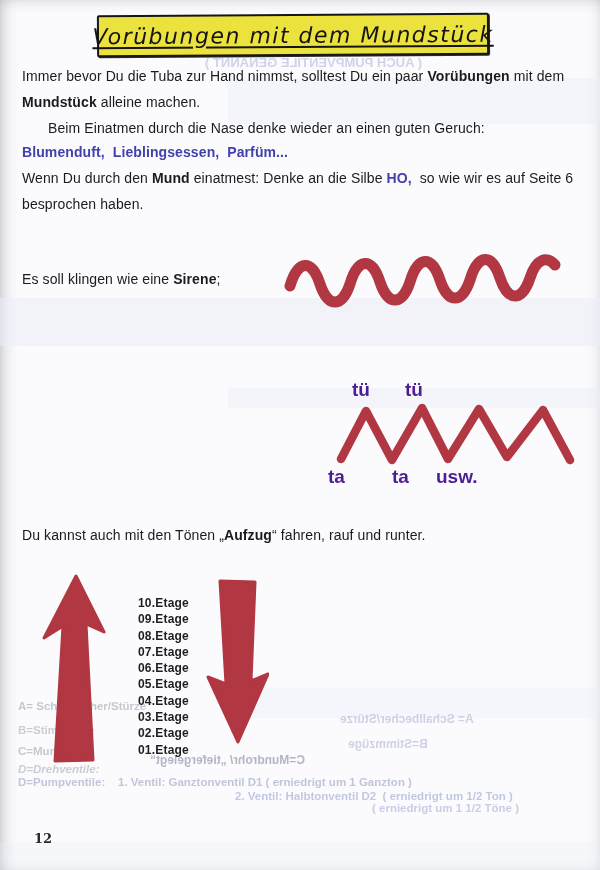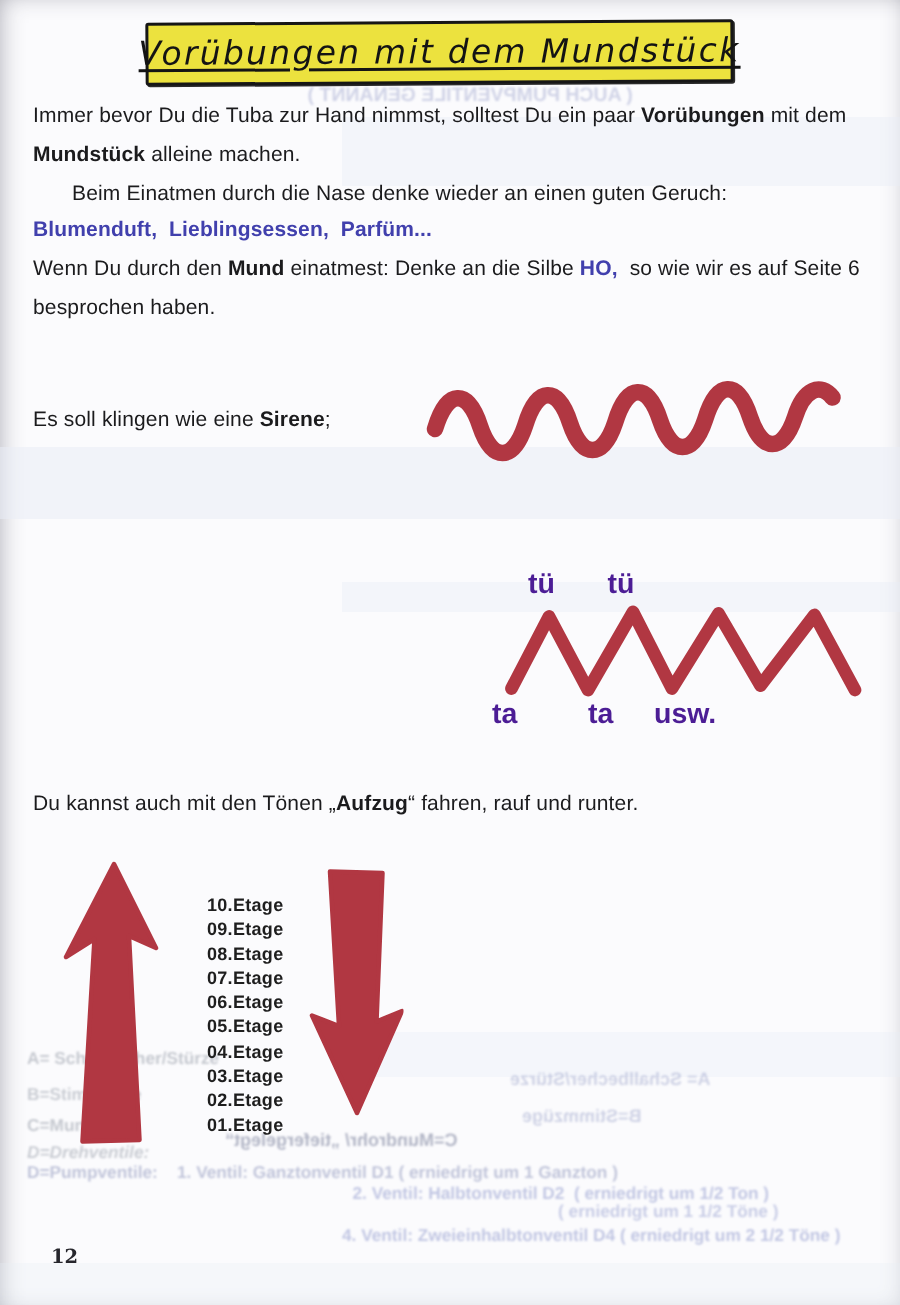--- a/index.html
+++ b/index.html
@@ -61,21 +61,20 @@
   <div class="ghost" style="left:18px;top:700px;font-size:11.5px;color:#9aa0ab;opacity:.55;">A= Schallbecher/Stürze</div>
   <div class="ghost" style="left:18px;top:724px;font-size:11.5px;color:#9aa0ab;opacity:.5;">B=Stimmzüge</div>
   <div class="ghost" style="left:18px;top:745px;font-size:11.5px;color:#9aa0ab;opacity:.55;">C=Mundrohr</div>
   <div class="ghost" style="left:18px;top:763px;font-size:11.5px;color:#9aa0ab;opacity:.5;font-style:italic;">D=Drehventile:</div>
   <div class="ghost mir" style="left:340px;top:712px;font-size:12px;color:#8d96c2;opacity:.4;">A= Schallbecher/Stürze</div>
   <div class="ghost mir" style="left:348px;top:737px;font-size:12px;color:#8d96c2;opacity:.4;">B=Stimmzüge</div>
   <div class="ghost mir" style="left:150px;top:753px;font-size:12px;color:#6b7290;opacity:.5;">C=Mundrohr/ „tiefergelegt“</div>
   <div class="ghost" style="left:18px;top:776px;font-size:11.5px;color:#8890b8;opacity:.5;">D=Pumpventile:    1. Ventil: Ganztonventil D1 ( erniedrigt um 1 Ganzton )</div>
   <div class="ghost" style="left:235px;top:790px;font-size:11.5px;color:#7d88c4;opacity:.45;">2. Ventil: Halbtonventil D2  ( erniedrigt um 1/2 Ton )</div>
   <div class="ghost" style="left:372px;top:802px;font-size:11.5px;color:#7d88c4;opacity:.4;">( erniedrigt um 1 1/2 Töne )</div>
-  <div class="ghost" style="left:228px;top:818px;font-size:11.5px;color:#7d88c4;opacity:.45;">4. Ventil: Zweieinhalbtonventil D4 ( erniedrigt um 2 1/2 Töne )</div>
 
   <div class="title-box">
     <span class="title-text">Vorübungen mit dem Mundstück</span>
   </div>
 
   <div class="line" style="top:68px;"><span>Immer bevor Du die Tuba zur Hand nimmst, solltest Du ein paar </span><span class="b">Vorübungen</span><span> mit dem</span></div>
   <div class="line" style="top:94px;"><span class="b">Mundstück</span><span> alleine machen.</span></div>
   <div class="line" style="top:120px;margin-left:26px;"><span>Beim Einatmen durch die Nase denke wieder an einen guten Geruch:</span></div>
   <div class="line blue-line" style="top:144px;"><span>Blumenduft,  Lieblingsessen,  Parfüm...</span></div>
   <div class="line" style="top:170px;"><span>Wenn Du durch den </span><span class="b">Mund</span><span> einatmest: Denke an die Silbe </span><span class="bb">HO,</span><span>  so wie wir es auf Seite 6</span></div>

